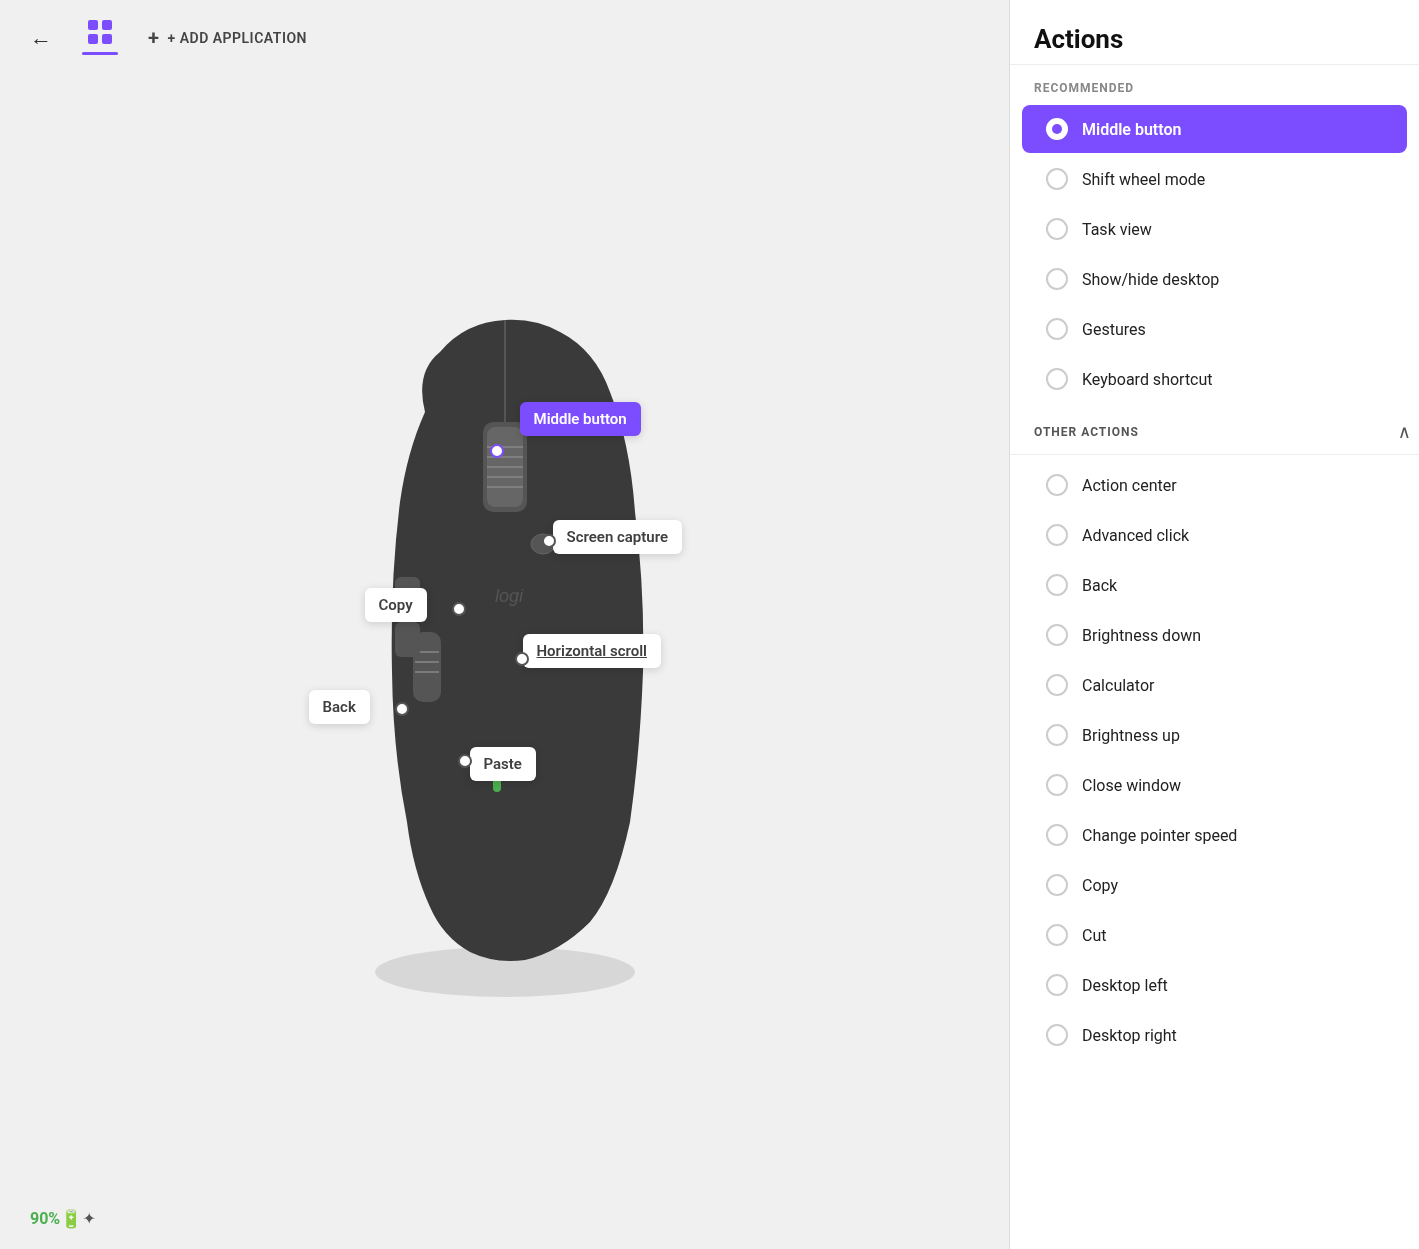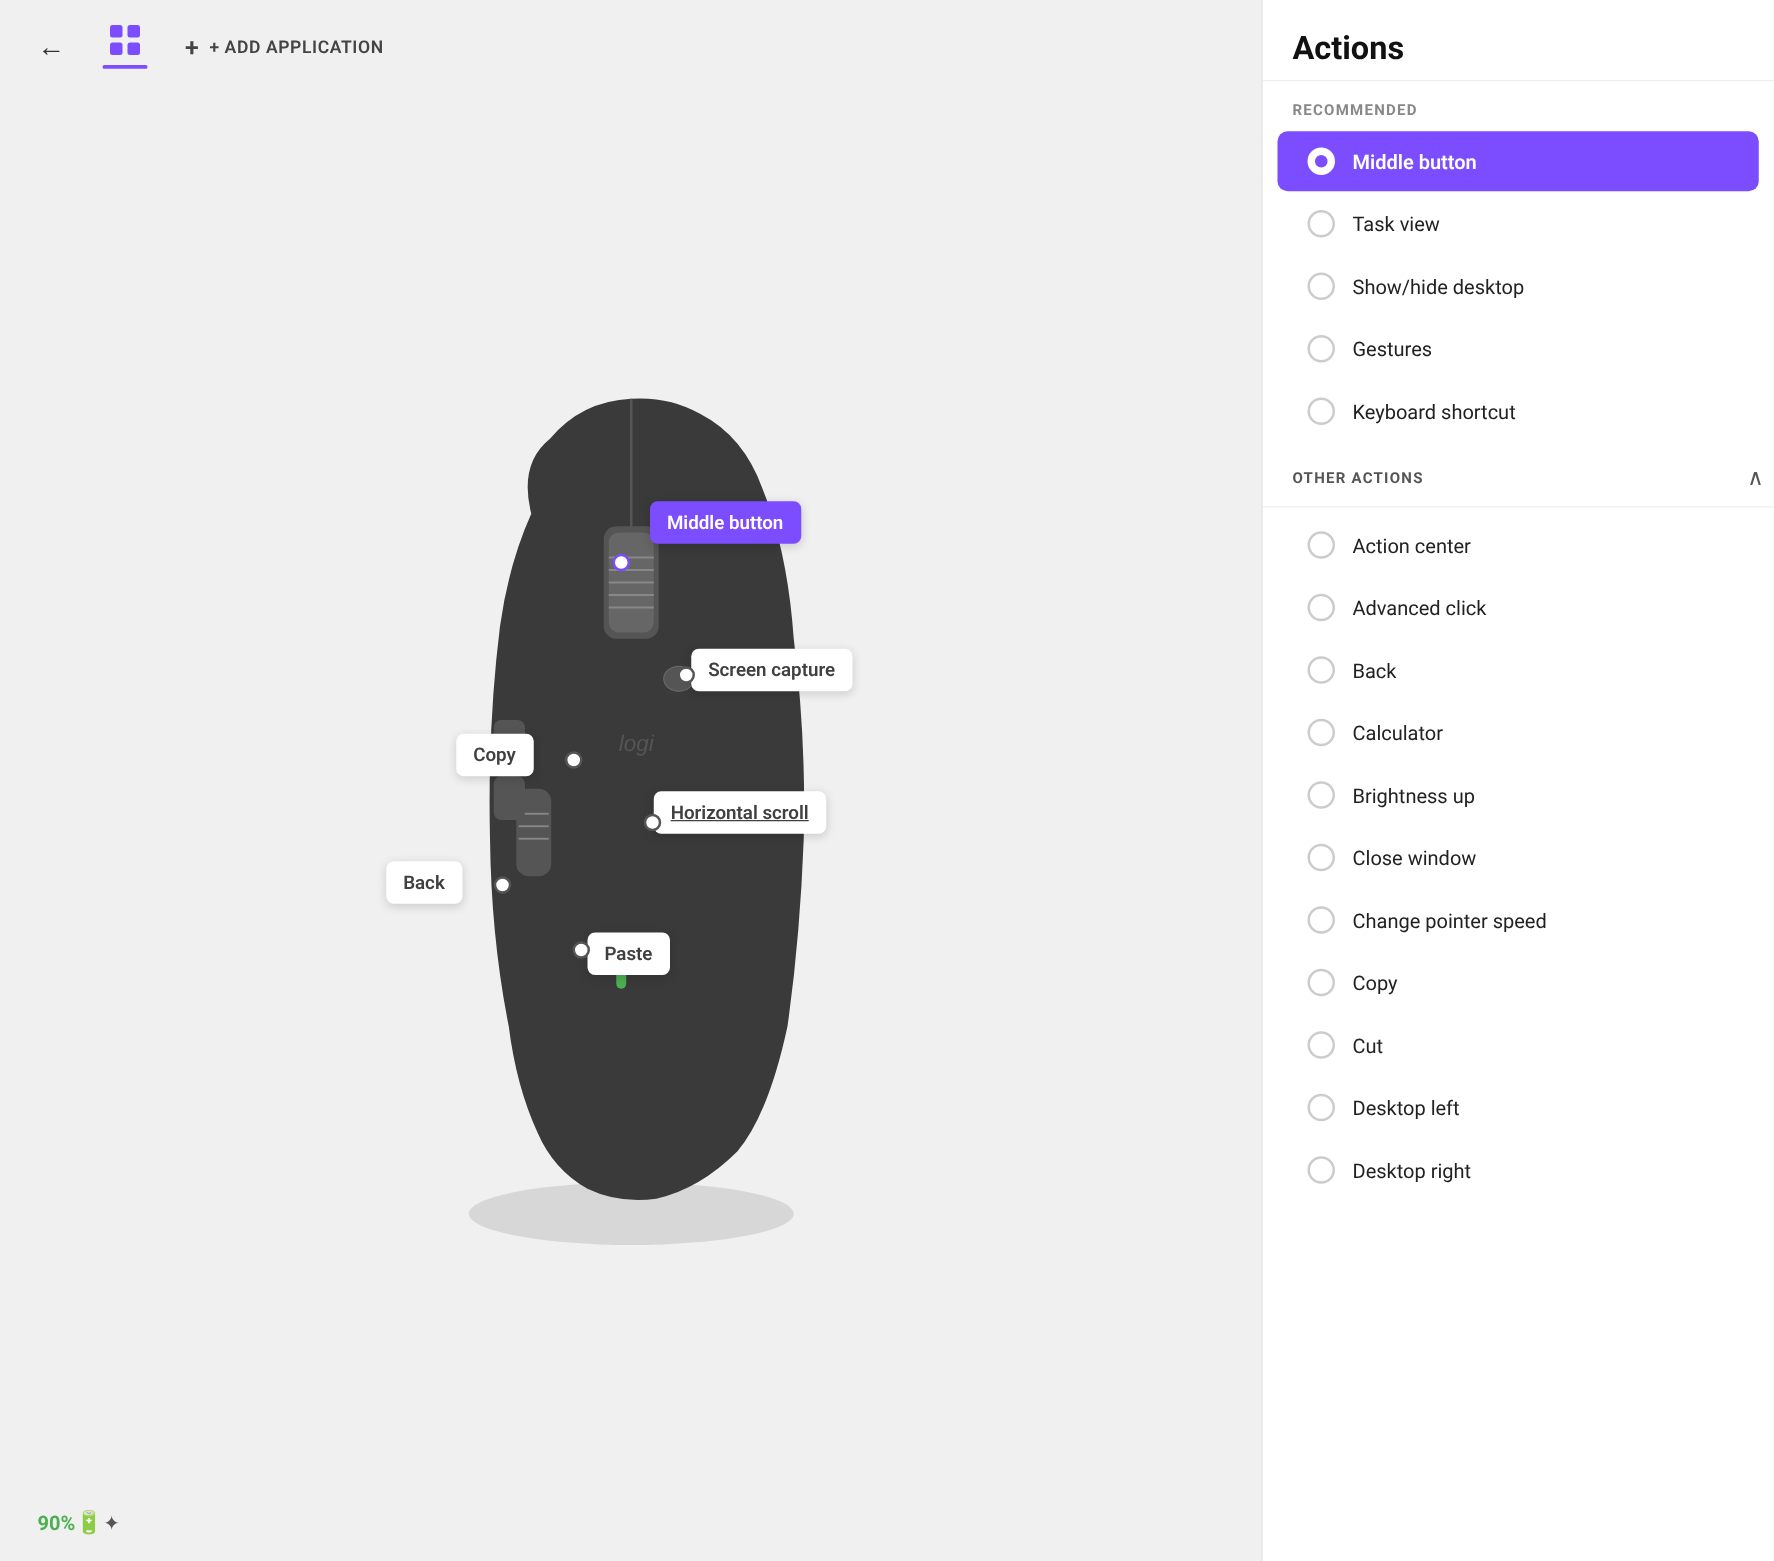--- a/index.html
+++ b/index.html
@@ -363,20 +363,24 @@
 
   <div id="recommended-list">
       <div class="action-item selected">
         <div class="radio-circle selected">
           <div class="radio-inner"></div>
         </div>
         <span class="action-name">Middle button</span>
       </div>
       <div class="action-item">
         <div class="radio-circle"></div>
+        <span class="action-name">Shift wheel mode</span>
+      </div>
+      <div class="action-item">
+        <div class="radio-circle"></div>
         <span class="action-name">Task view</span>
       </div>
       <div class="action-item">
         <div class="radio-circle"></div>
         <span class="action-name">Show/hide desktop</span>
       </div>
       <div class="action-item">
         <div class="radio-circle"></div>
         <span class="action-name">Gestures</span>
       </div>
@@ -401,20 +405,24 @@
       <div class="action-item">
         <div class="radio-circle"></div>
         <span class="action-name">Advanced click</span>
       </div>
       <div class="action-item">
         <div class="radio-circle"></div>
         <span class="action-name">Back</span>
       </div>
       <div class="action-item">
         <div class="radio-circle"></div>
+        <span class="action-name">Brightness down</span>
+      </div>
+      <div class="action-item">
+        <div class="radio-circle"></div>
         <span class="action-name">Calculator</span>
       </div>
       <div class="action-item">
         <div class="radio-circle"></div>
         <span class="action-name">Brightness up</span>
       </div>
       <div class="action-item">
         <div class="radio-circle"></div>
         <span class="action-name">Close window</span>
       </div>

